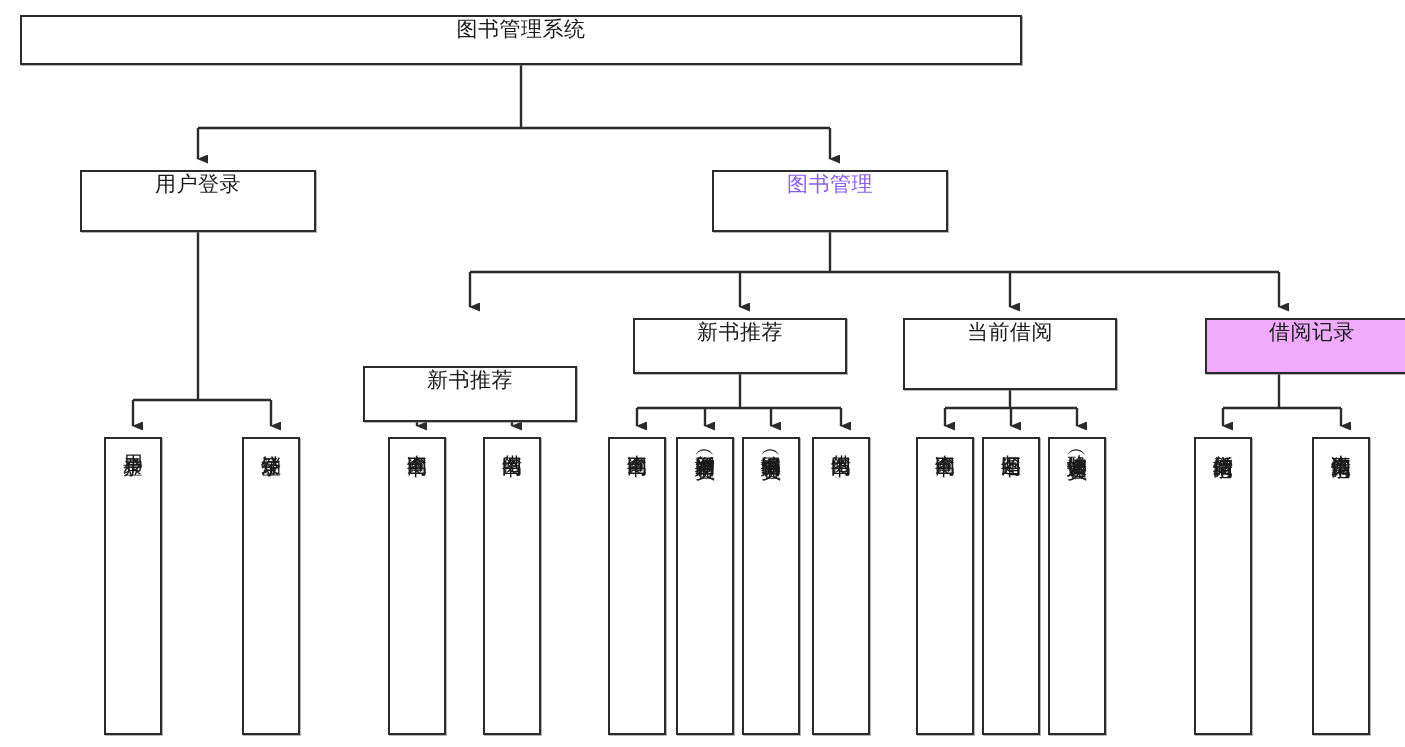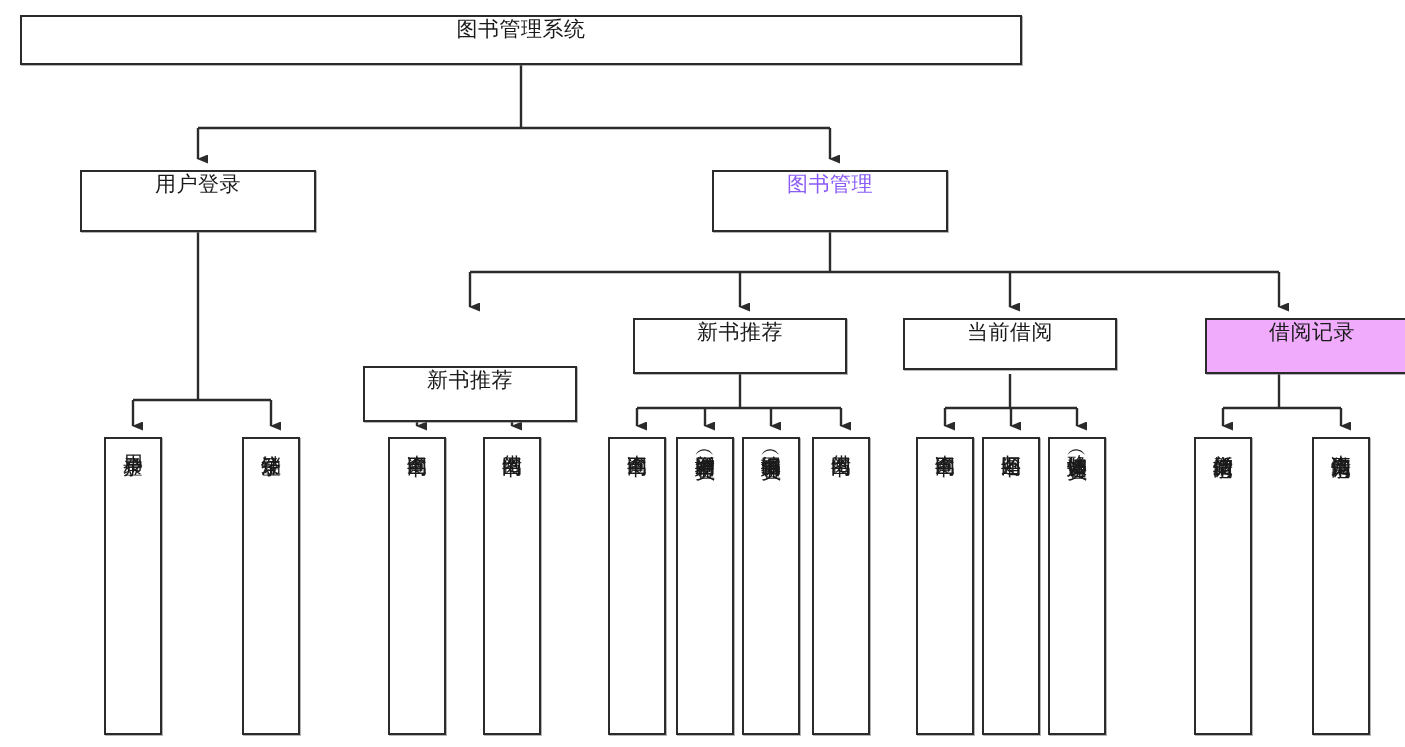--- a/index.html
+++ b/index.html
@@ -121,21 +121,21 @@
       </div>
       <div class="node-box node-h" style="left: 712px; top: 170px; width: 236px; height: 62px; border-color: rgb(43, 43, 43); background: rgb(255, 255, 255);">
         <span class="node-label" style="color: #8b5cf6;">图书管理</span>
       </div>
       <div class="node-box node-h" style="left: 363px; top: 318px; width: 214px; height: 56px; border-color: rgb(43, 43, 43); background: rgb(255, 255, 255); margin-top: 48px;">
         <span class="node-label" style="color: rgb(26, 26, 26);">新书推荐</span>
       </div>
       <div class="node-box node-h" style="left: 633px; top: 318px; width: 214px; height: 56px; border-color: rgb(43, 43, 43); background: rgb(255, 255, 255);">
         <span class="node-label" style="color: rgb(26, 26, 26);">新书推荐</span>
       </div>
-      <div class="node-box node-h" style="left: 903px; top: 318px; width: 214px; height: 52px; border-color: rgb(43, 43, 43); background: rgb(255, 255, 255);">
+      <div class="node-box node-h" style="left: 903px; top: 318px; width: 214px; height: 72px; border-color: rgb(43, 43, 43); background: rgb(255, 255, 255);">
         <span class="node-label" style="color: rgb(26, 26, 26);">当前借阅</span>
       </div>
       <div class="node-box node-h" style="left: 1172px; top: 318px; width: 214px; height: 56px; border-color: rgb(43, 43, 43); background: #f0abfc; margin-left: 33px;">
         <span class="node-label" style="color: rgb(26, 26, 26);">借阅记录</span>
       </div>
       <div class="node-box node-v" style="left: 104px; top: 437px; width: 58px; height: 298px; border-color: rgb(43, 43, 43); background: rgb(255, 255, 255);">
         <span class="node-label" style="color: rgb(26, 26, 26);">用户登录</span>
       </div>
       <div class="node-box node-v" style="left: 242px; top: 437px; width: 58px; height: 298px; border-color: rgb(43, 43, 43); background: rgb(255, 255, 255);">
         <span class="node-label" style="color: rgb(26, 26, 26);">注销登录</span>

